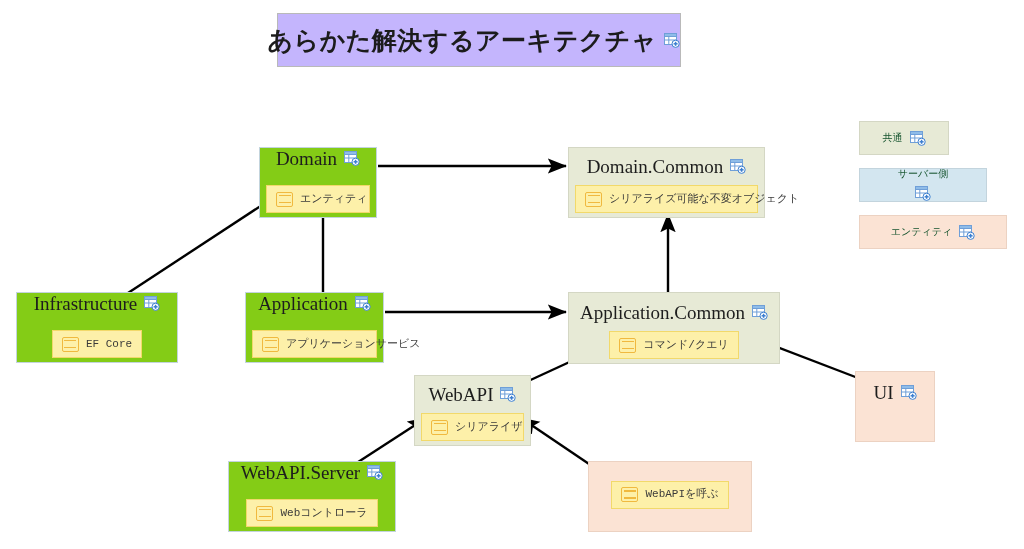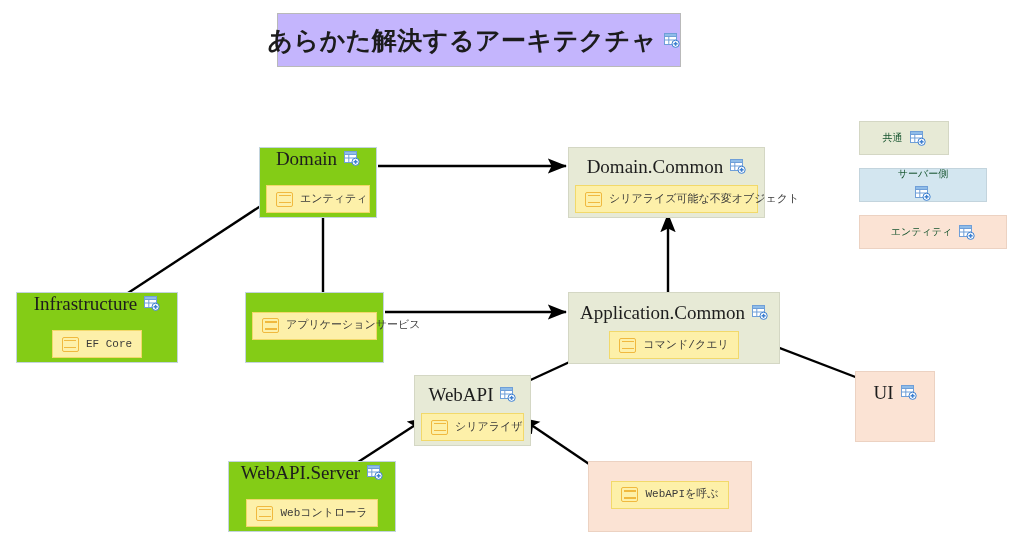--- a/index.html
+++ b/index.html
@@ -280,20 +280,34 @@
     </div>
     <div class="node-body">
       <div class="sublabel stretch">
         <span class="note-icon"></span>
         <span class="sublabel-text">シリアライズ可能な不変オブジェクト</span>
       </div>
     </div>
   </div>
 
   <div class="node server" style="left:245px; top:292px; width:139px; height:71px;">
+    <div class="node-head">
+      <span class="node-title">Application</span>
+      <span class="table-plus-icon">
+        <svg viewBox="0 0 16 15" width="16" height="15" aria-hidden="true">
+          <rect x="0.5" y="0.5" width="12" height="11" fill="#ffffff" stroke="#6f9fd8" stroke-width="1"></rect>
+          <rect x="0.5" y="0.5" width="12" height="3" fill="#8fbce8" stroke="#6f9fd8" stroke-width="1"></rect>
+          <line x1="0.5" y1="7" x2="12.5" y2="7" stroke="#6f9fd8" stroke-width="1"></line>
+          <line x1="4.8" y1="3.5" x2="4.8" y2="11.5" stroke="#6f9fd8" stroke-width="1"></line>
+          <circle cx="11.6" cy="10.8" r="3.6" fill="#ffffff" stroke="#3c7fd0" stroke-width="1"></circle>
+          <line x1="11.6" y1="8.8" x2="11.6" y2="12.8" stroke="#3c7fd0" stroke-width="1.5"></line>
+          <line x1="9.6" y1="10.8" x2="13.6" y2="10.8" stroke="#3c7fd0" stroke-width="1.5"></line>
+        </svg>
+      </span>
+    </div>
     <div class="node-body">
       <div class="sublabel stretch">
         <span class="note-icon"></span>
         <span class="sublabel-text">アプリケーションサービス</span>
       </div>
     </div>
   </div>
 
   <div class="node common" style="left:568px; top:292px; width:212px; height:72px;">
     <div class="node-head">

